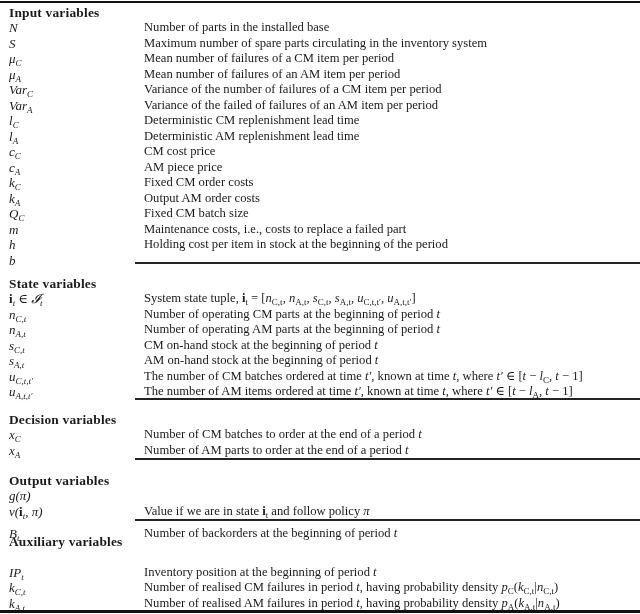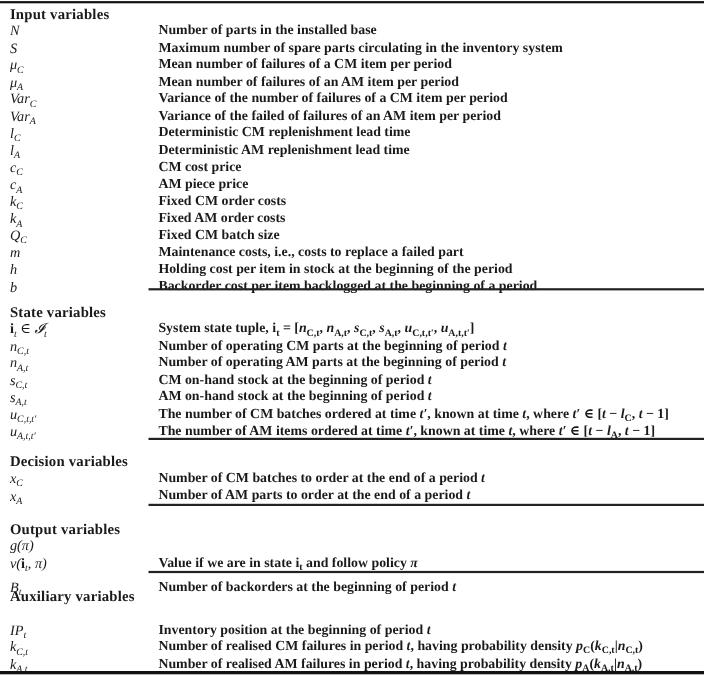--- a/index.html
+++ b/index.html
@@ -8,21 +8,21 @@
     .table { position: absolute; left: 0; top: 0; width: 640px; }
     .toprule { position: absolute; left: 0; top: 1px; width: 640px; height: 2px; background: #111; }
     .bottomrule { position: absolute; left: 0; top: 610px; width: 640px; height: 3px; background: #111; }
     .midrule { position: absolute; left: 135px; width: 505px; height: 1.5px; background: #222; }
     .section-title { position: absolute; left: 9px; font-weight: bold; font-size: 13.4px;
       font-family: "Liberation Serif", "DejaVu Serif", serif; letter-spacing: 0.2px; }
     .row { position: absolute; left: 0; width: 640px; height: 15.5px; }
     .sym { position: absolute; left: 9px; font-style: italic; font-size: 13px;
       font-family: "Liberation Serif", "DejaVu Serif", serif; white-space: nowrap; line-height: 15px; }
     .desc { position: absolute; left: 144px; font-size: 12.6px; white-space: nowrap; line-height: 15px;
-      font-family: "Liberation Serif", "DejaVu Serif", serif; font-weight: bold; }
+      font-family: "Liberation Serif", "DejaVu Serif", serif; }
     .sym sub, .desc sub { font-size: 9px; vertical-align: -3px; }
     .desc i { font-family: "Liberation Serif", serif; }
   </style>
 </head>
 <body>
 
 <div class="table">
   <div class="toprule"></div>
 
   <div class="section-title" style="top:5px">Input variables</div>
@@ -66,37 +66,36 @@
   <div class="row" style="top:159.5px">
     <span class="sym">c<sub>A</sub></span>
     <span class="desc">AM piece price</span>
   </div>
   <div class="row" style="top:175px">
     <span class="sym">k<sub>C</sub></span>
     <span class="desc">Fixed CM order costs</span>
   </div>
   <div class="row" style="top:190.5px">
     <span class="sym">k<sub>A</sub></span>
-    <span class="desc">Fixed AM order costs</span>
+    <span class="desc">Output AM order costs</span>
   </div>
   <div class="row" style="top:206px">
     <span class="sym">Q<sub>C</sub></span>
     <span class="desc">Fixed CM batch size</span>
   </div>
   <div class="row" style="top:221.5px">
     <span class="sym">m</span>
     <span class="desc">Maintenance costs, i.e., costs to replace a failed part</span>
   </div>
   <div class="row" style="top:237px">
     <span class="sym">h</span>
     <span class="desc">Holding cost per item in stock at the beginning of the period</span>
   </div>
   <div class="row" style="top:252.5px">
     <span class="sym">b</span>
-    <span class="desc">Backorder cost per item backlogged at the beginning of a period</span>
   </div>
   <div class="midrule" style="top:262px"></div>
 
   <div class="section-title" style="top:276px">State variables</div>
 
   <div class="row" style="top:291px">
     <span class="sym"><b style="font-style:normal">i</b><sub>t</sub> ∈ 𝓘<sub>t</sub></span>
     <span class="desc">System state tuple, <b>i</b><sub>t</sub> = [<i>n</i><sub>C,t</sub>, <i>n</i><sub>A,t</sub>, <i>s</i><sub>C,t</sub>, <i>s</i><sub>A,t</sub>, <i>u</i><sub>C,t,t′</sub>, <i>u</i><sub>A,t,t′</sub>]</span>
   </div>
   <div class="row" style="top:306.5px">

